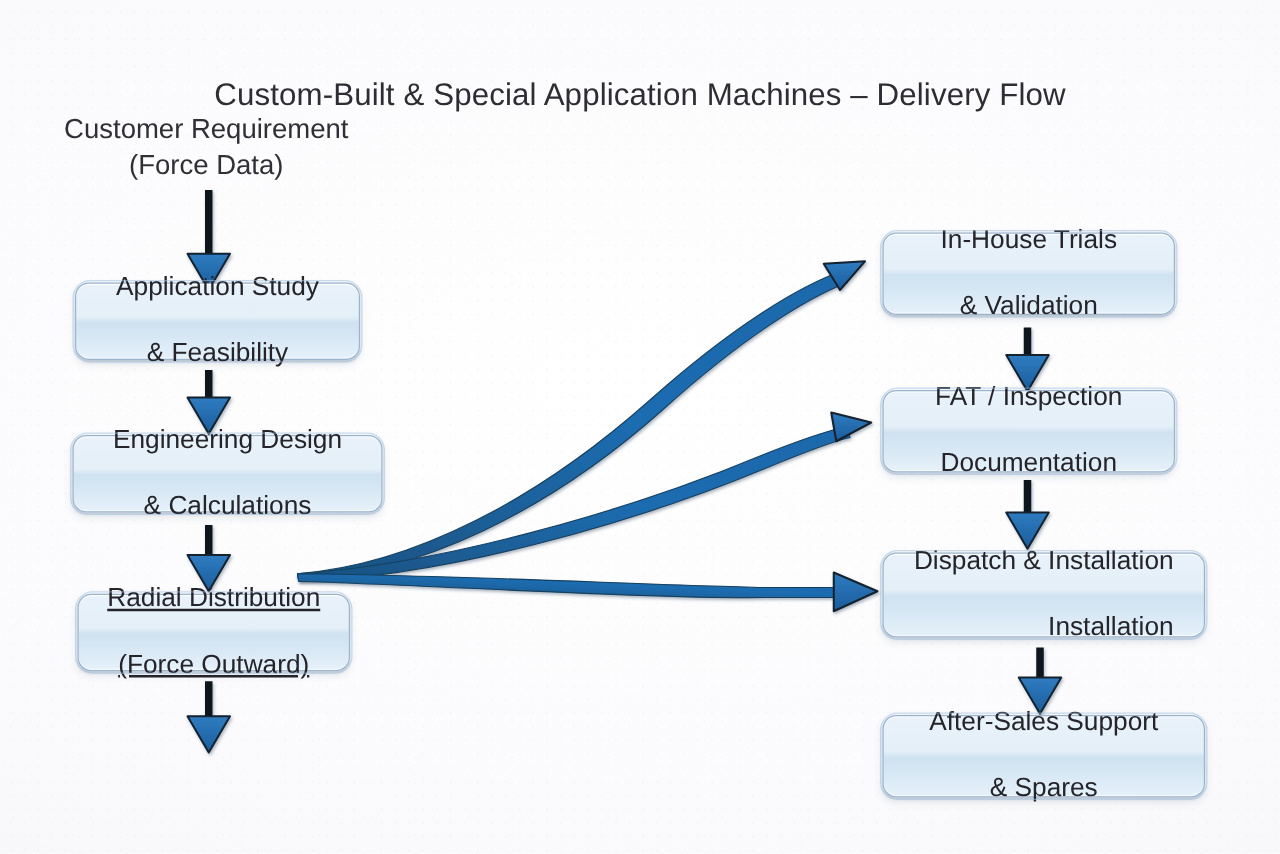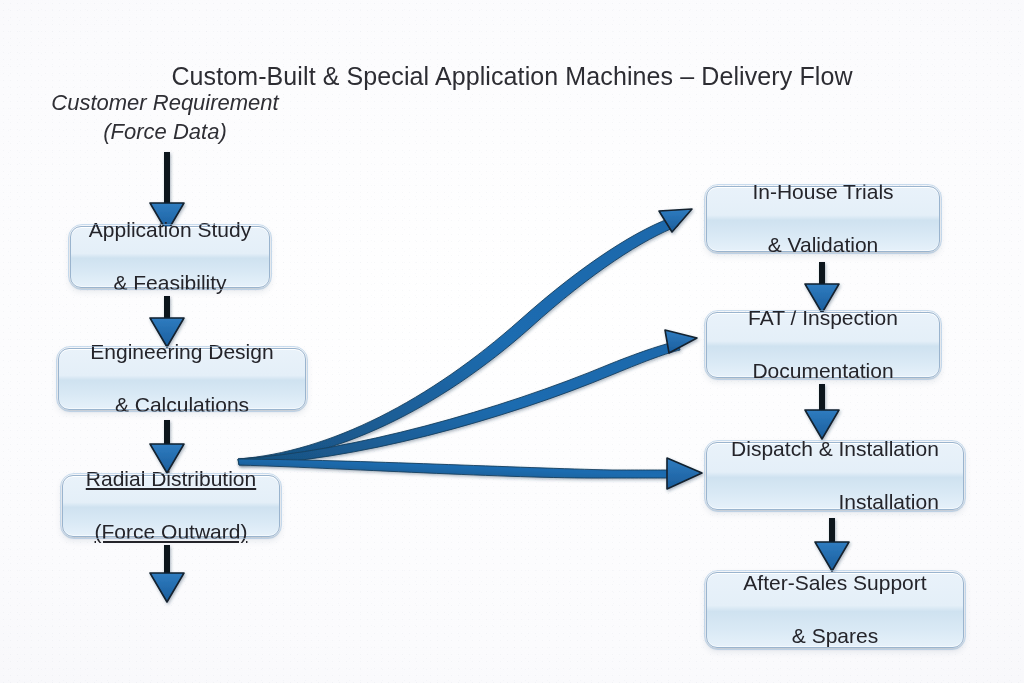--- a/index.html
+++ b/index.html
@@ -47,21 +47,20 @@
   }
 
   .free-label {
     position: absolute;
     z-index: 5;
     text-align: center;
     color: #2f2f35;
     font-size: 22px;
     line-height: 1.32;
     white-space: nowrap;
-    font-style: italic;
   }
 
   
   .node {
     position: absolute;
     z-index: 4;
     box-sizing: border-box;
     border-radius: 11px;
     border: 1px solid #9ab4ce;
     background:
@@ -195,21 +194,21 @@
       <path d="M238,459
                C 360,460 520,468 612,470
                C 640,470 655,470 668,470
                L 668,478
                C 655,478 640,478 612,478
                C 520,479 360,469 239,465 Z" fill="url(#curveGrad)" stroke="#15405f" stroke-width="0.9" stroke-linejoin="round"></path>
       <path d="M702,473 L667,458 L667,489 Z" fill="url(#headGrad)" stroke="#12202e" stroke-width="1.6" stroke-linejoin="round"></path>
     </g>
   </svg>
 
-  <div class="node" style="left:60px; top:226px; width:200px; height:62px;margin-left:10px;">
+  <div class="node" style="left:60px; top:226px; width:228px; height:62px;">
     <div class="node-text">
       <div>Application Study</div>
       <div>&amp; Feasibility</div>
     </div>
   </div>
 
   <div class="node" style="left:58px; top:348px; width:248px; height:62px;">
     <div class="node-text">
       <div>Engineering Design</div>
       <div>&amp; Calculations</div>
@@ -237,20 +236,20 @@
     </div>
   </div>
 
   <div class="node" style="left:706px; top:442px; width:258px; height:68px;text-align:right;">
     <div class="node-text">
       <div>Dispatch &amp; Installation</div>
       <div>Installation</div>
     </div>
   </div>
 
-  <div class="node" style="left:706px; top:572px; width:258px; height:76px;">
+  <div class="node" style="left:706px; top:572px; width:258px; height:66px;">
     <div class="node-text">
       <div>After-Sales Support</div>
       <div>&amp; Spares</div>
     </div>
   </div>
 
 </div>
 
 </body></html>

